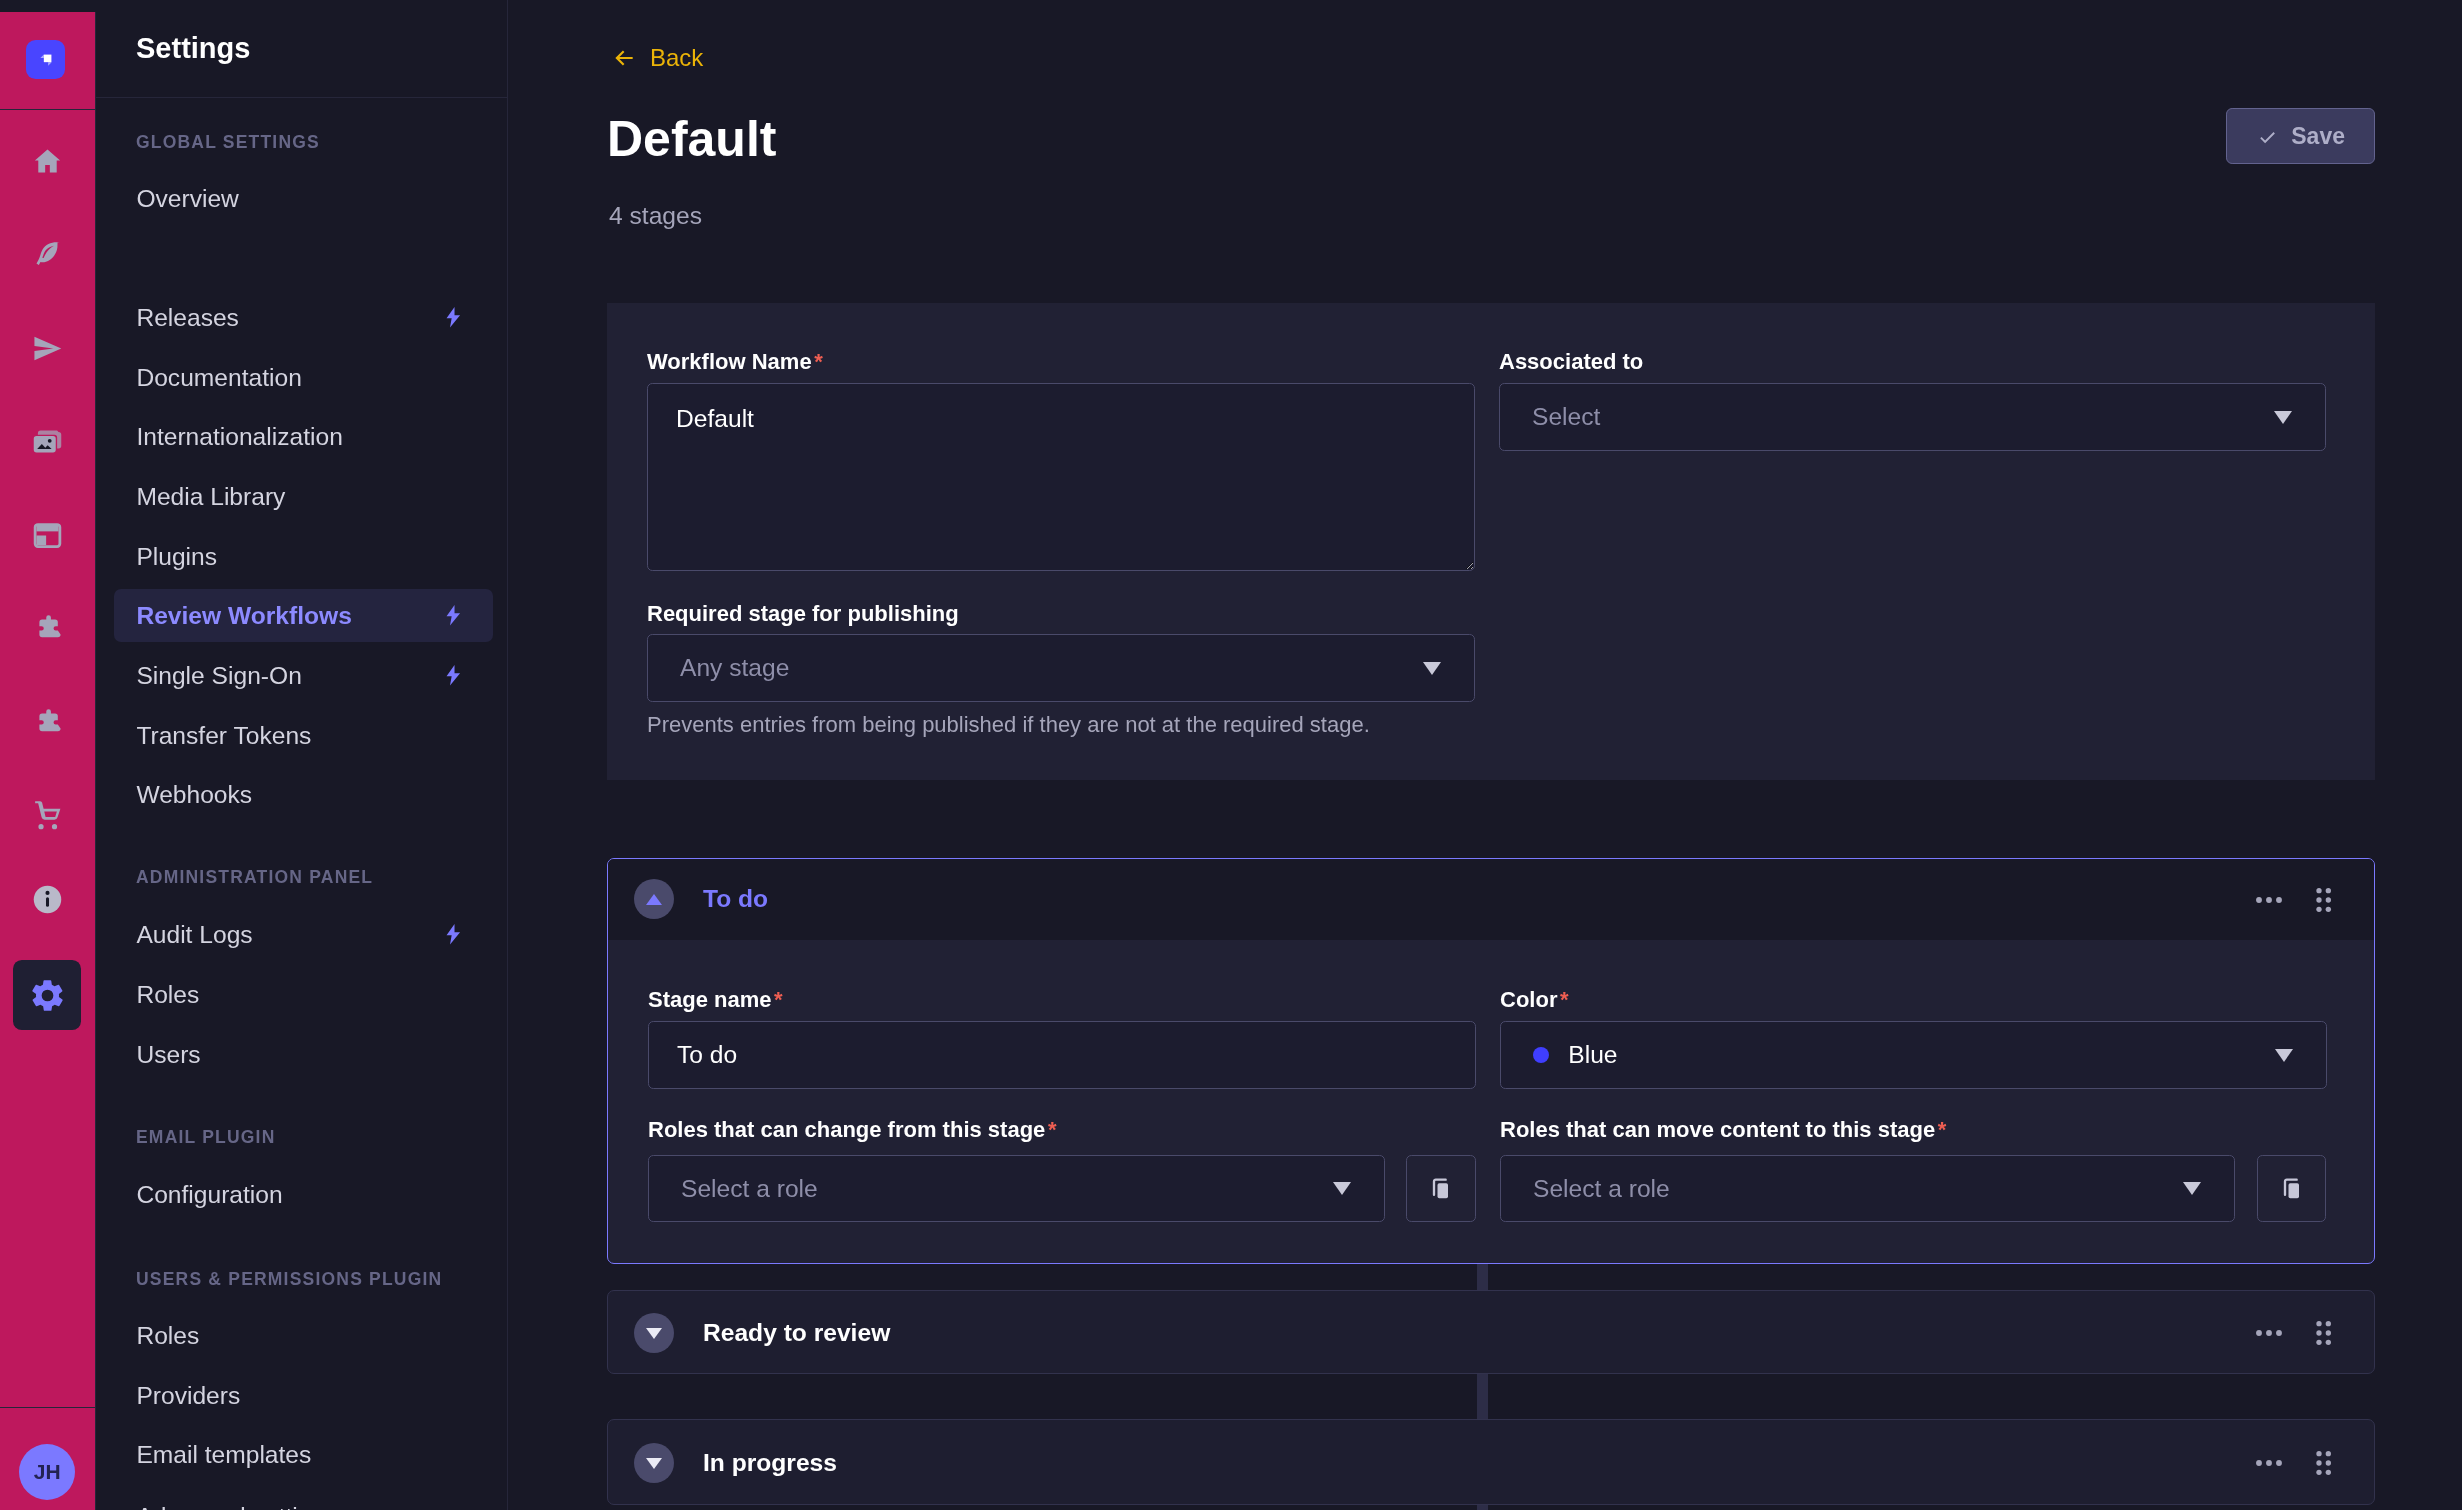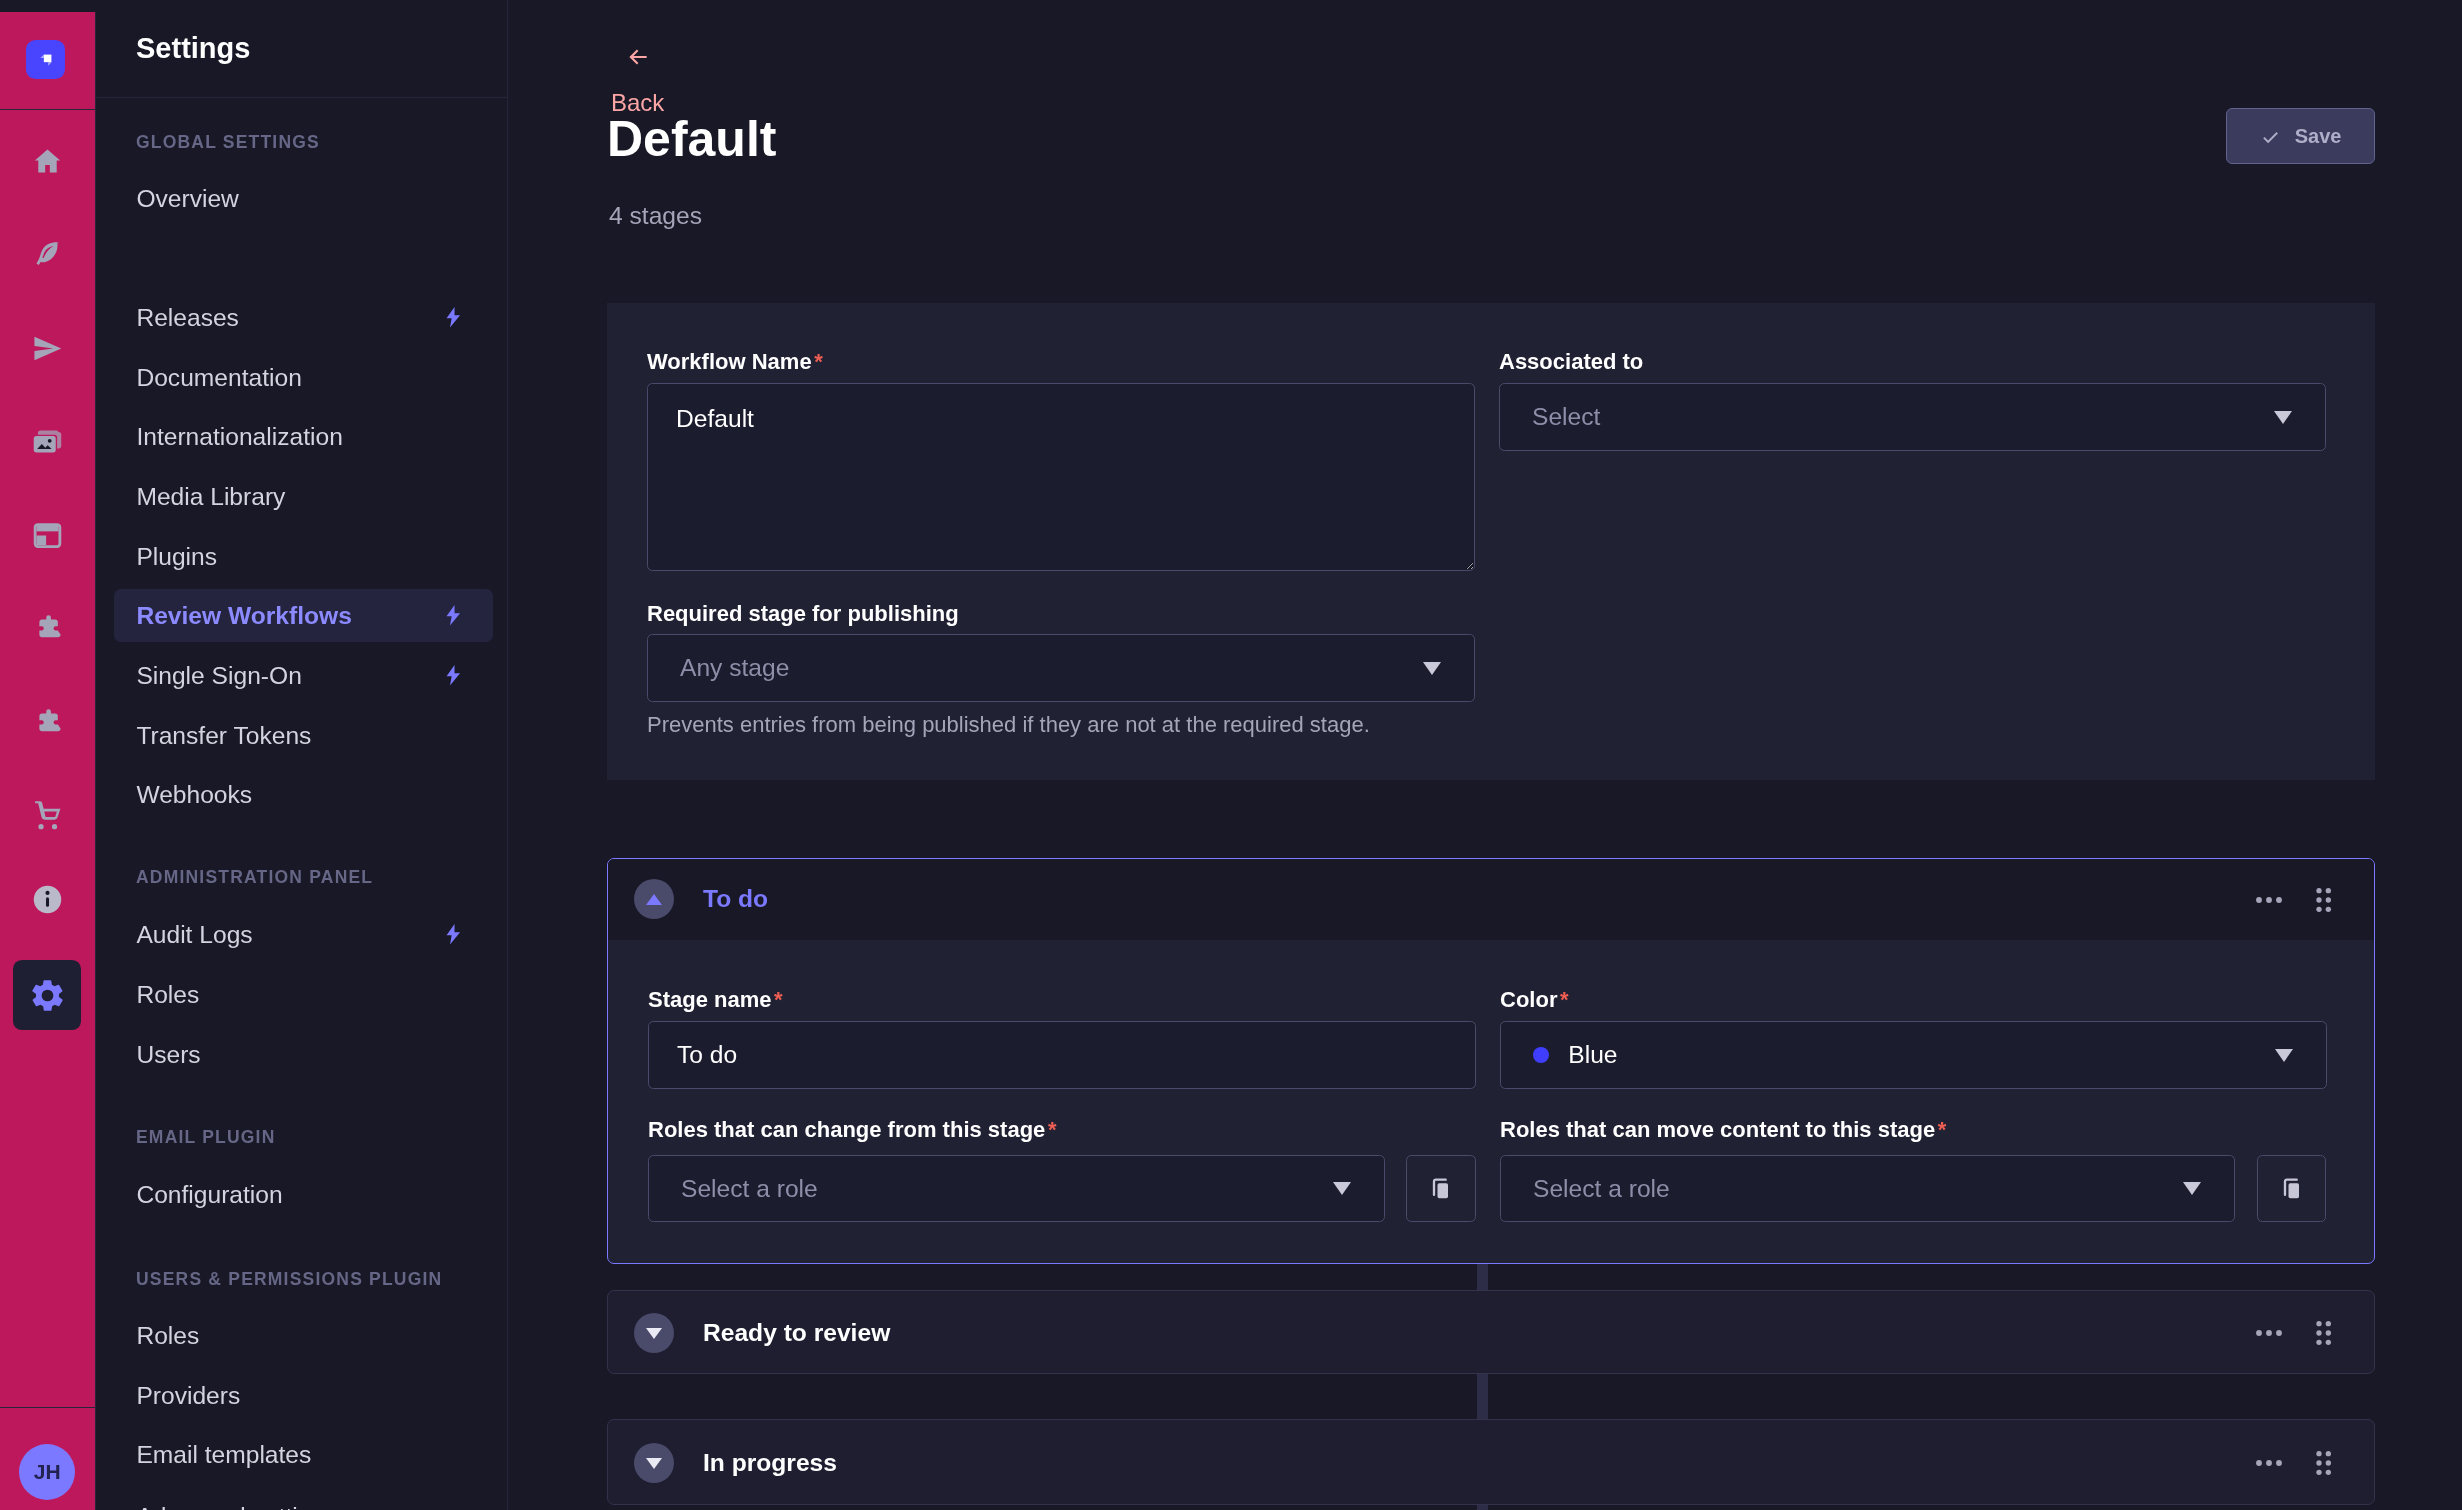--- a/index.html
+++ b/index.html
@@ -19,27 +19,27 @@
   
   .sidebar{position:absolute;left:96px;top:0;width:411px;height:1510px;border-right:0.9px solid #26263a;background:#181826;}
   .sb-title{position:absolute;left:40px;top:32px;font-size:29px;font-weight:bold;color:#fff;}
   .sb-heading{position:absolute;left:40px;height:26px;font-size:17.5px;font-weight:bold;letter-spacing:1.2px;color:#666687;display:flex;align-items:center;}
   .sb-item{position:absolute;left:18.4px;width:379px;height:53px;border-radius:7px;display:flex;align-items:center;
            padding-left:22px;box-sizing:border-box;font-size:24.6px;color:#d4d4e0;cursor:pointer;}
   .sb-item.active{background:#24243f;color:#8c8aff;font-weight:bold;}
   .bolt{position:absolute;right:28px;width:24.6px;height:24.6px;color:#7b79ff;}
   .bolt svg{width:24.6px;height:24.6px;}
   
-  .back{position:absolute;left:611px;top:44px;display:flex;align-items:center;gap:19px;color:#fca5a5;font-size:24px;cursor:pointer;flex-direction:column;}
+  .back{position:absolute;left:611px;top:44px;display:flex;align-items:center;gap:13px;color:#eab308;font-size:24px;cursor:pointer;}
   .back svg{width:26px;height:26px;}
   .pg-title{position:absolute;left:607px;top:110px;font-size:50px;font-weight:bold;color:#fff;}
   .pg-sub{position:absolute;left:609px;top:202px;font-size:24.6px;color:#a5a5ba;}
   .savebtn{position:absolute;left:2226px;top:108px;width:149px;height:56px;border-radius:6.1px;background:#3b3b5e;
            border:0.9px solid #63638f;display:flex;align-items:center;justify-content:center;gap:12.3px;
-           font-size:20px;font-weight:bold;color:#aeaec8;cursor:pointer;box-sizing:border-box;}
+           font-size:23px;font-weight:bold;color:#aeaec8;cursor:pointer;box-sizing:border-box;}
   .savebtn svg{width:23px;height:23px;}
   
   .card{position:absolute;background:#212134;border-radius:0;}
   .fld-label{position:absolute;height:26px;display:flex;align-items:center;font-size:22px;font-weight:bold;color:#fff;}
   .req{color:#ee5e52;margin-left:2.6px;font-size:22px;}
   .t-area{position:absolute;background:#1c1c2f;border:0.9px solid #4a4a6a;border-radius:5.3px;box-sizing:border-box;
           color:#fff;font-size:24.6px;font-family:"Liberation Sans",sans-serif;padding:21px 28px;resize:both;outline:none;}
   .sel{position:absolute;background:#1c1c2f;border:0.9px solid #4a4a6a;border-radius:5.3px;box-sizing:border-box;
        display:flex;align-items:center;padding:0 32px;font-size:24.6px;color:#8e8ea9;cursor:pointer;}
   .sel .caret{position:absolute;right:33px;width:0;height:0;border-left:9.6px solid transparent;border-right:9.6px solid transparent;border-top:13px solid #c9c9d9;}

